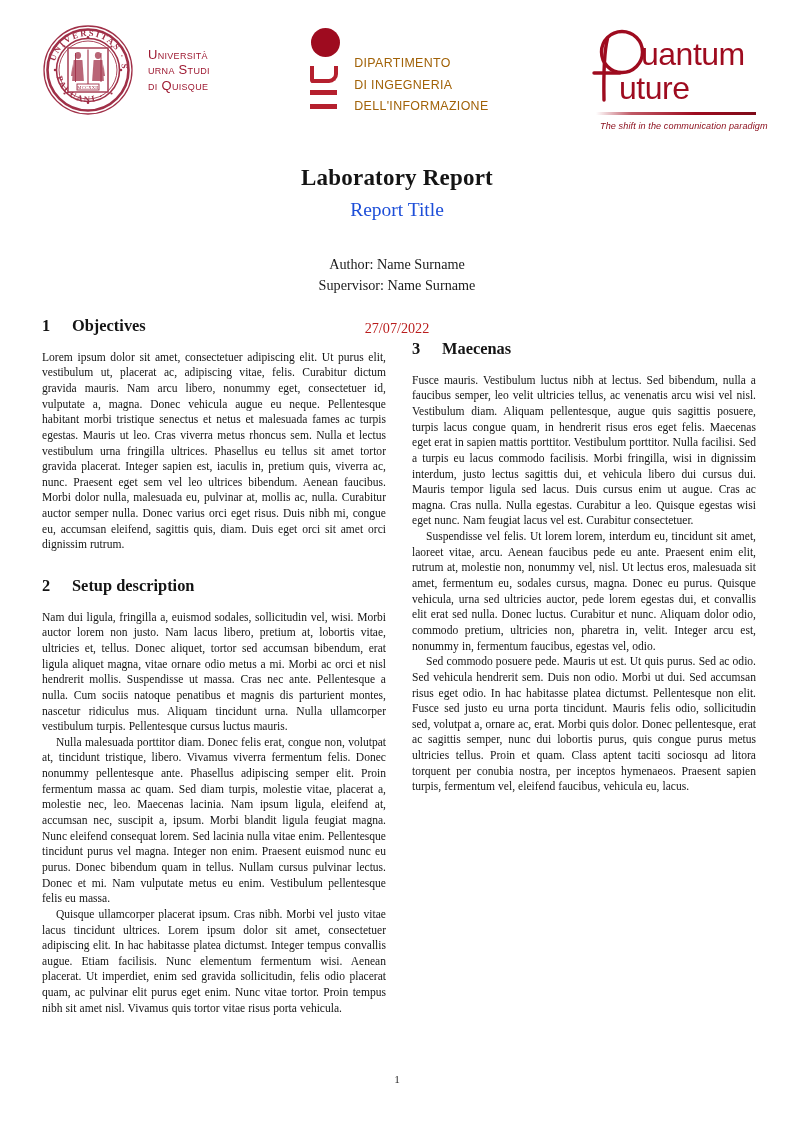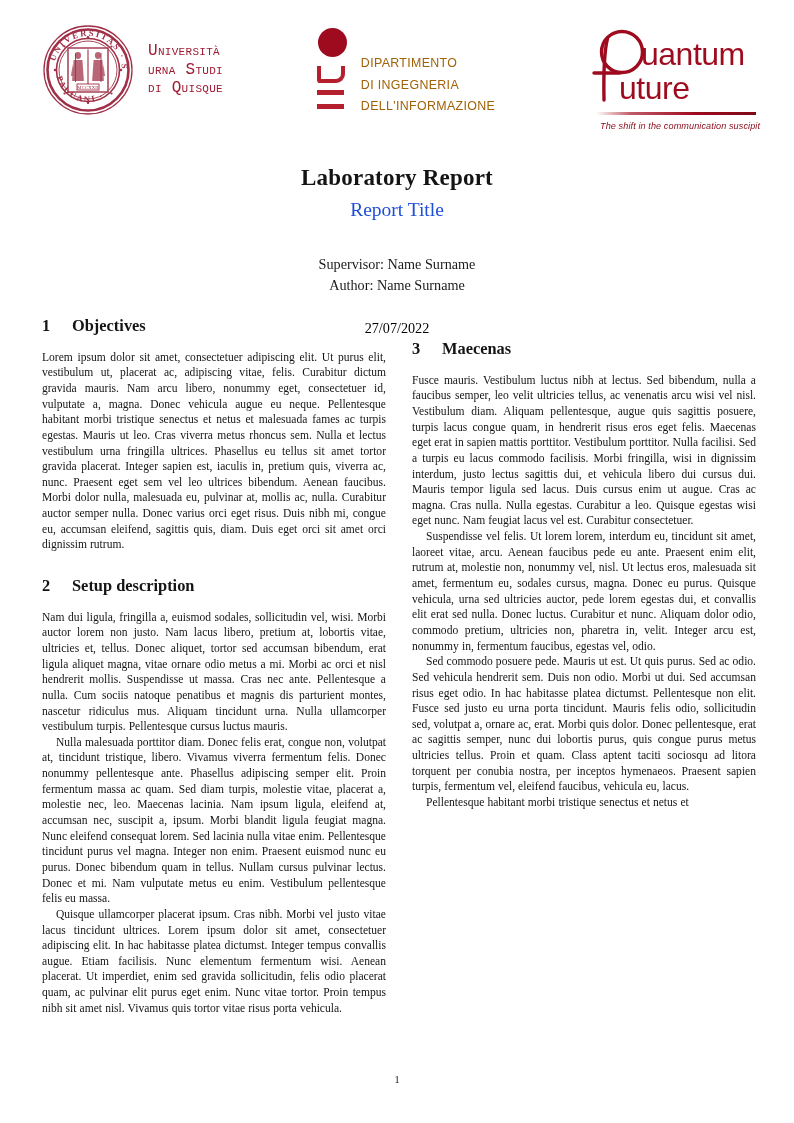--- a/index.html
+++ b/index.html
@@ -45,24 +45,24 @@
     gap: 14px;
     margin-top: 2px;
   }
   .unipd-seal {
     width: 92px;
     height: 92px;
     flex: 0 0 92px;
     position: relative;
   }
   .unipd-words {
-    font-family: Liberation Mono, monospace;
+    font-family: Liberation Sans, sans-serif;
     color: #9e1a32;
     line-height: 1.18;
-    font-size: 16px;
+    font-size: 13px;
     letter-spacing: 0.3px;
     font-variant: small-caps;
     white-space: nowrap;
   }
   .unipd-words div { display: block; }
 
   
   .dei {
     display: flex;
     align-items: flex-start;
@@ -164,21 +164,21 @@
   }
   .authors {
     margin-top: 32px;
     font-size: 14.2px;
     line-height: 1.45;
     color: #1a1a1a;
   }
   .docdate {
     margin-top: 25px;
     font-size: 14.2px;
-    color: #000000;
+    color: #b91c1c;
   }
 
   
   .body-cols {
     position: absolute;
     top: 316px;
     left: 42px;
     right: 38px;
     bottom: 70px;
     display: flex;
@@ -303,31 +303,31 @@
     <div class="qf">
       <svg width="168" height="88" viewBox="0 0 168 88" aria-hidden="true">
 
         <circle cx="34" cy="26" r="20.5" fill="none" stroke="#9e0b1f" stroke-width="3.4"></circle>
         <path d="M 19.5,12.5 C 16,26 15.5,48 16,74" fill="none" stroke="#9e0b1f" stroke-width="3.4" stroke-linecap="round"></path>
         <path d="M 6,47 h 26" fill="none" stroke="#9e0b1f" stroke-width="3.4" stroke-linecap="round"></path>
         <text x="53" y="39" font-family="Liberation Sans, DejaVu Sans, sans-serif" font-size="32" fill="#9e0b1f" letter-spacing="-0.5">uantum</text>
         <text x="31" y="73" font-family="Liberation Sans, DejaVu Sans, sans-serif" font-size="32" fill="#9e0b1f" letter-spacing="-0.5">uture</text>
       </svg>
       <div class="qf-rule"></div>
-      <div class="qf-tag">The shift in the communication suscipit</div>
+      <div class="qf-tag">The shift in the communication paradigm</div>
     </div>
 
   </div>
 
   <div class="titleblock">
     <h1 class="doc-title">Laboratory Report</h1>
     <div class="doc-subtitle">Report Title</div>
     <div class="authors">
+      <div>Author: Name Surname</div>
       <div>Supervisor: Name Surname</div>
-      <div>Author: Name Surname</div>
     </div>
     <div class="docdate">27/07/2022</div>
   </div>
 
   <div class="body-cols">
 
     <div class="col">
 
       <h2 class="section">
         <span class="num">1</span>
@@ -347,20 +347,19 @@
 
     <div class="col">
 
       <h2 class="section spaced">
         <span class="num">3</span>
         <span>Maecenas</span>
       </h2>
       <p class="para">Fusce mauris. Vestibulum luctus nibh at lectus. Sed bibendum, nulla a faucibus semper, leo velit ultricies tellus, ac venenatis arcu wisi vel nisl. Vestibulum diam. Aliquam pellentesque, augue quis sagittis posuere, turpis lacus congue quam, in hendrerit risus eros eget felis. Maecenas eget erat in sapien mattis porttitor. Vestibulum porttitor. Nulla facilisi. Sed a turpis eu lacus commodo facilisis. Morbi fringilla, wisi in dignissim interdum, justo lectus sagittis dui, et vehicula libero dui cursus dui. Mauris tempor ligula sed lacus. Duis cursus enim ut augue. Cras ac magna. Cras nulla. Nulla egestas. Curabitur a leo. Quisque egestas wisi eget nunc. Nam feugiat lacus vel est. Curabitur consectetuer.</p>
       <p class="para">Suspendisse vel felis. Ut lorem lorem, interdum eu, tincidunt sit amet, laoreet vitae, arcu. Aenean faucibus pede eu ante. Praesent enim elit, rutrum at, molestie non, nonummy vel, nisl. Ut lectus eros, malesuada sit amet, fermentum eu, sodales cursus, magna. Donec eu purus. Quisque vehicula, urna sed ultricies auctor, pede lorem egestas dui, et convallis elit erat sed nulla. Donec luctus. Curabitur et nunc. Aliquam dolor odio, commodo pretium, ultricies non, pharetra in, velit. Integer arcu est, nonummy in, fermentum faucibus, egestas vel, odio.</p>
       <p class="para">Sed commodo posuere pede. Mauris ut est. Ut quis purus. Sed ac odio. Sed vehicula hendrerit sem. Duis non odio. Morbi ut dui. Sed accumsan risus eget odio. In hac habitasse platea dictumst. Pellentesque non elit. Fusce sed justo eu urna porta tincidunt. Mauris felis odio, sollicitudin sed, volutpat a, ornare ac, erat. Morbi quis dolor. Donec pellentesque, erat ac sagittis semper, nunc dui lobortis purus, quis congue purus metus ultricies tellus. Proin et quam. Class aptent taciti sociosqu ad litora torquent per conubia nostra, per inceptos hymenaeos. Praesent sapien turpis, fermentum vel, eleifend faucibus, vehicula eu, lacus.</p>
-      <p class="para">Pellentesque habitant morbi tristique senectus et netus et</p>
 
     </div>
   </div>
 
   <div class="pagenum">1</div>
 
 </div>
 
 </body></html>

